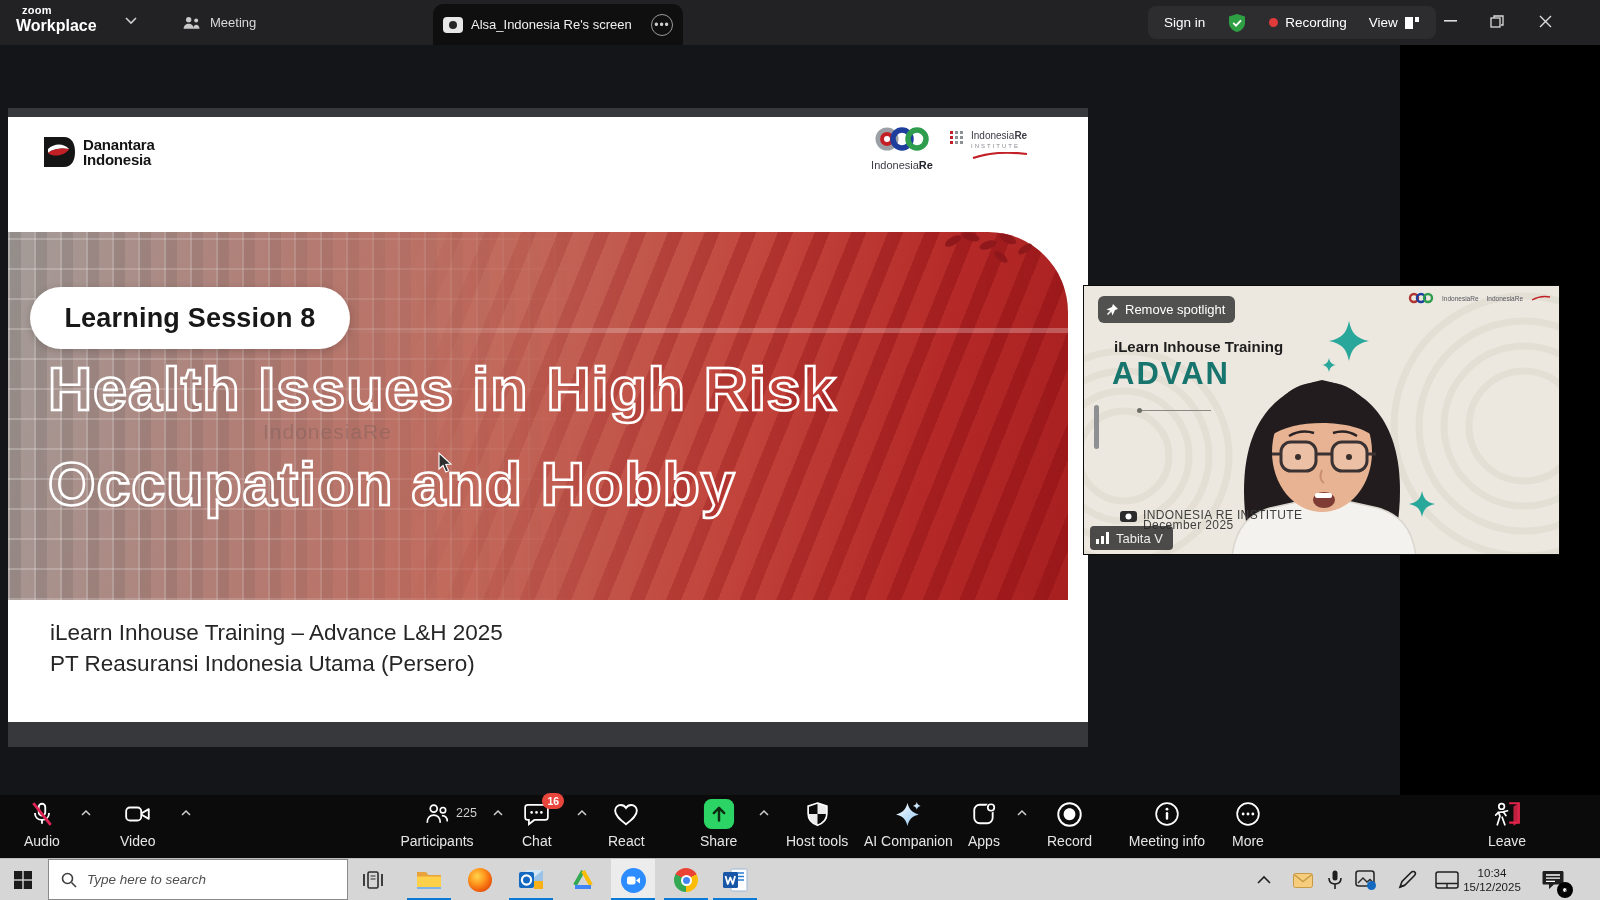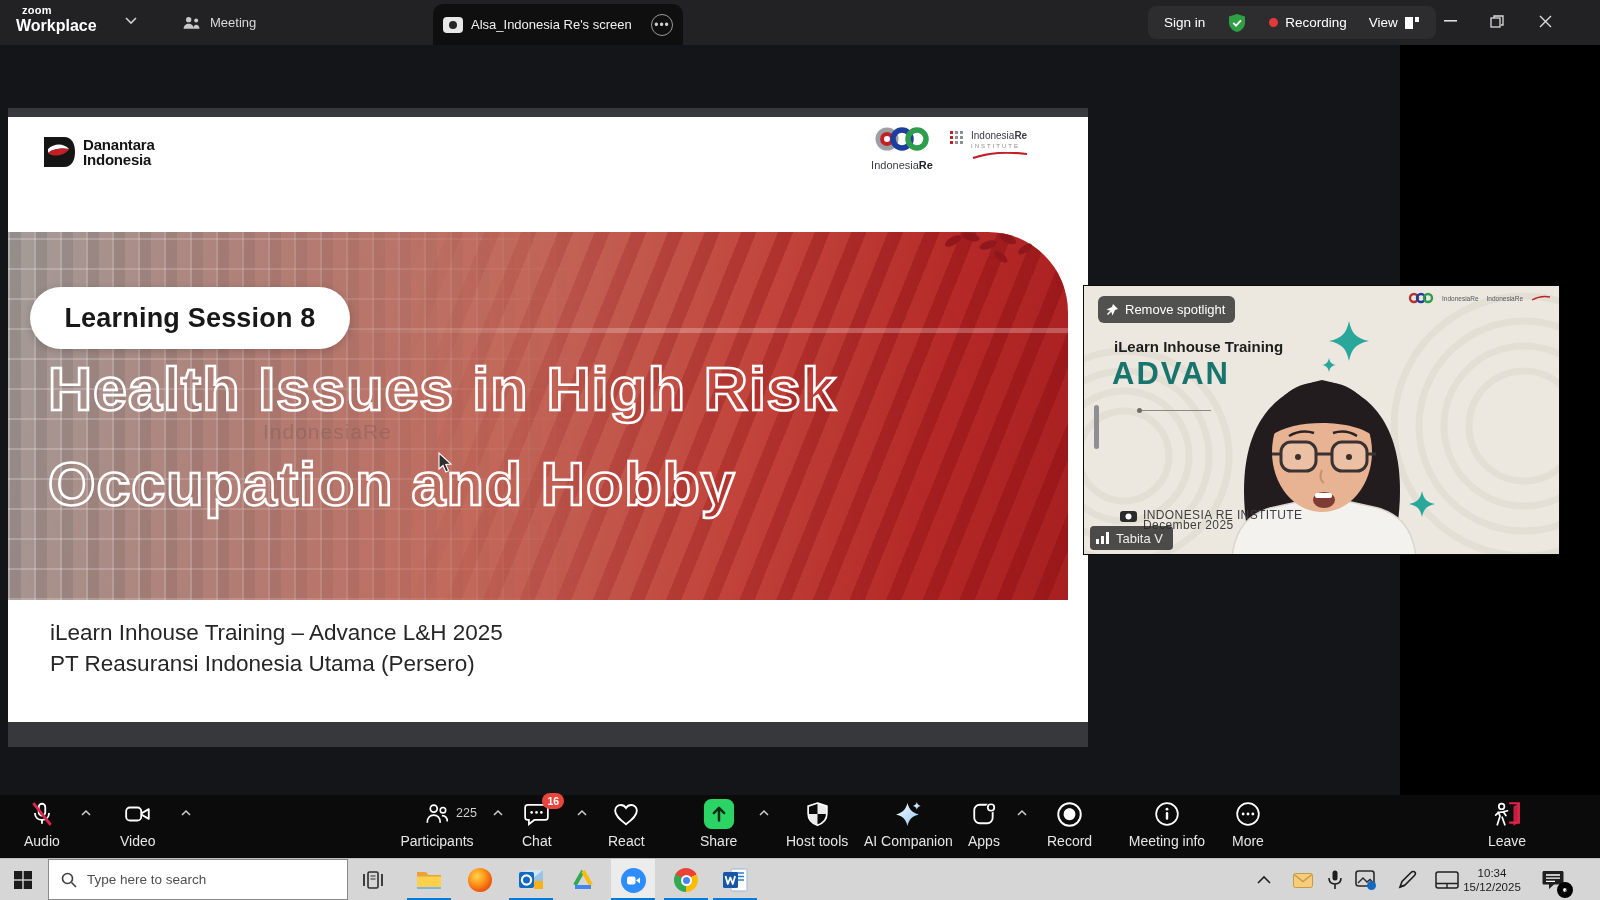--- a/index.html
+++ b/index.html
@@ -95,21 +95,21 @@
   .ticon { height:30px; display:flex; align-items:center; justify-content:center; }
   .chev { top:14px; }
   .badge { position:absolute; top:-6px; right:-14px; min-width:22px; height:16px; background:#e8453c;
     border-radius:9px; color:#fff; font-size:10.5px; font-weight:bold; display:flex; align-items:center;
     justify-content:center; padding:0 4px; }
   .pcount { position:absolute; left:32px; top:7px; font-size:12.5px; color:#cfcfcf; }
 
   
   .taskbar { left:0; top:858px; width:1600px; height:42px; background:#d6d6d6; border-top:1px solid #bfbfbf; }
   .searchbox { left:48px; top:0px; width:300px; height:41px; background:#fff; border:1px solid #8a8a8a;
-    display:flex; align-items:center; gap:10px; padding:0 12px; }
+    display:flex; align-items:center; gap:10px; padding:0 12px;font-style:italic; }
   .searchbox span { font-size:13.5px; color:#4f4f4f; }
   .tb-icon { top:8px; width:26px; height:26px; display:flex; align-items:center; justify-content:center; }
   .underline { top:39px; width:44px; height:3px; background:#0a7ad8; }
   .zoom-hl { left:611px; top:0; width:44px; height:42px; background:rgba(255,255,255,.55); }
   .clock { left:1448px; top:7px; width:88px; text-align:center; font-size:11.5px; color:#1b1b1b; line-height:14px; }
   .ntf-badge { position:absolute; right:-7px; bottom:-5px; width:16px; height:16px; border-radius:50%;
     background:#fff; border:6px solid #000000; color:#111; font-size:9px; display:flex; align-items:center; justify-content:center; }
 
   .cursor { z-index:9; }
 </style>

